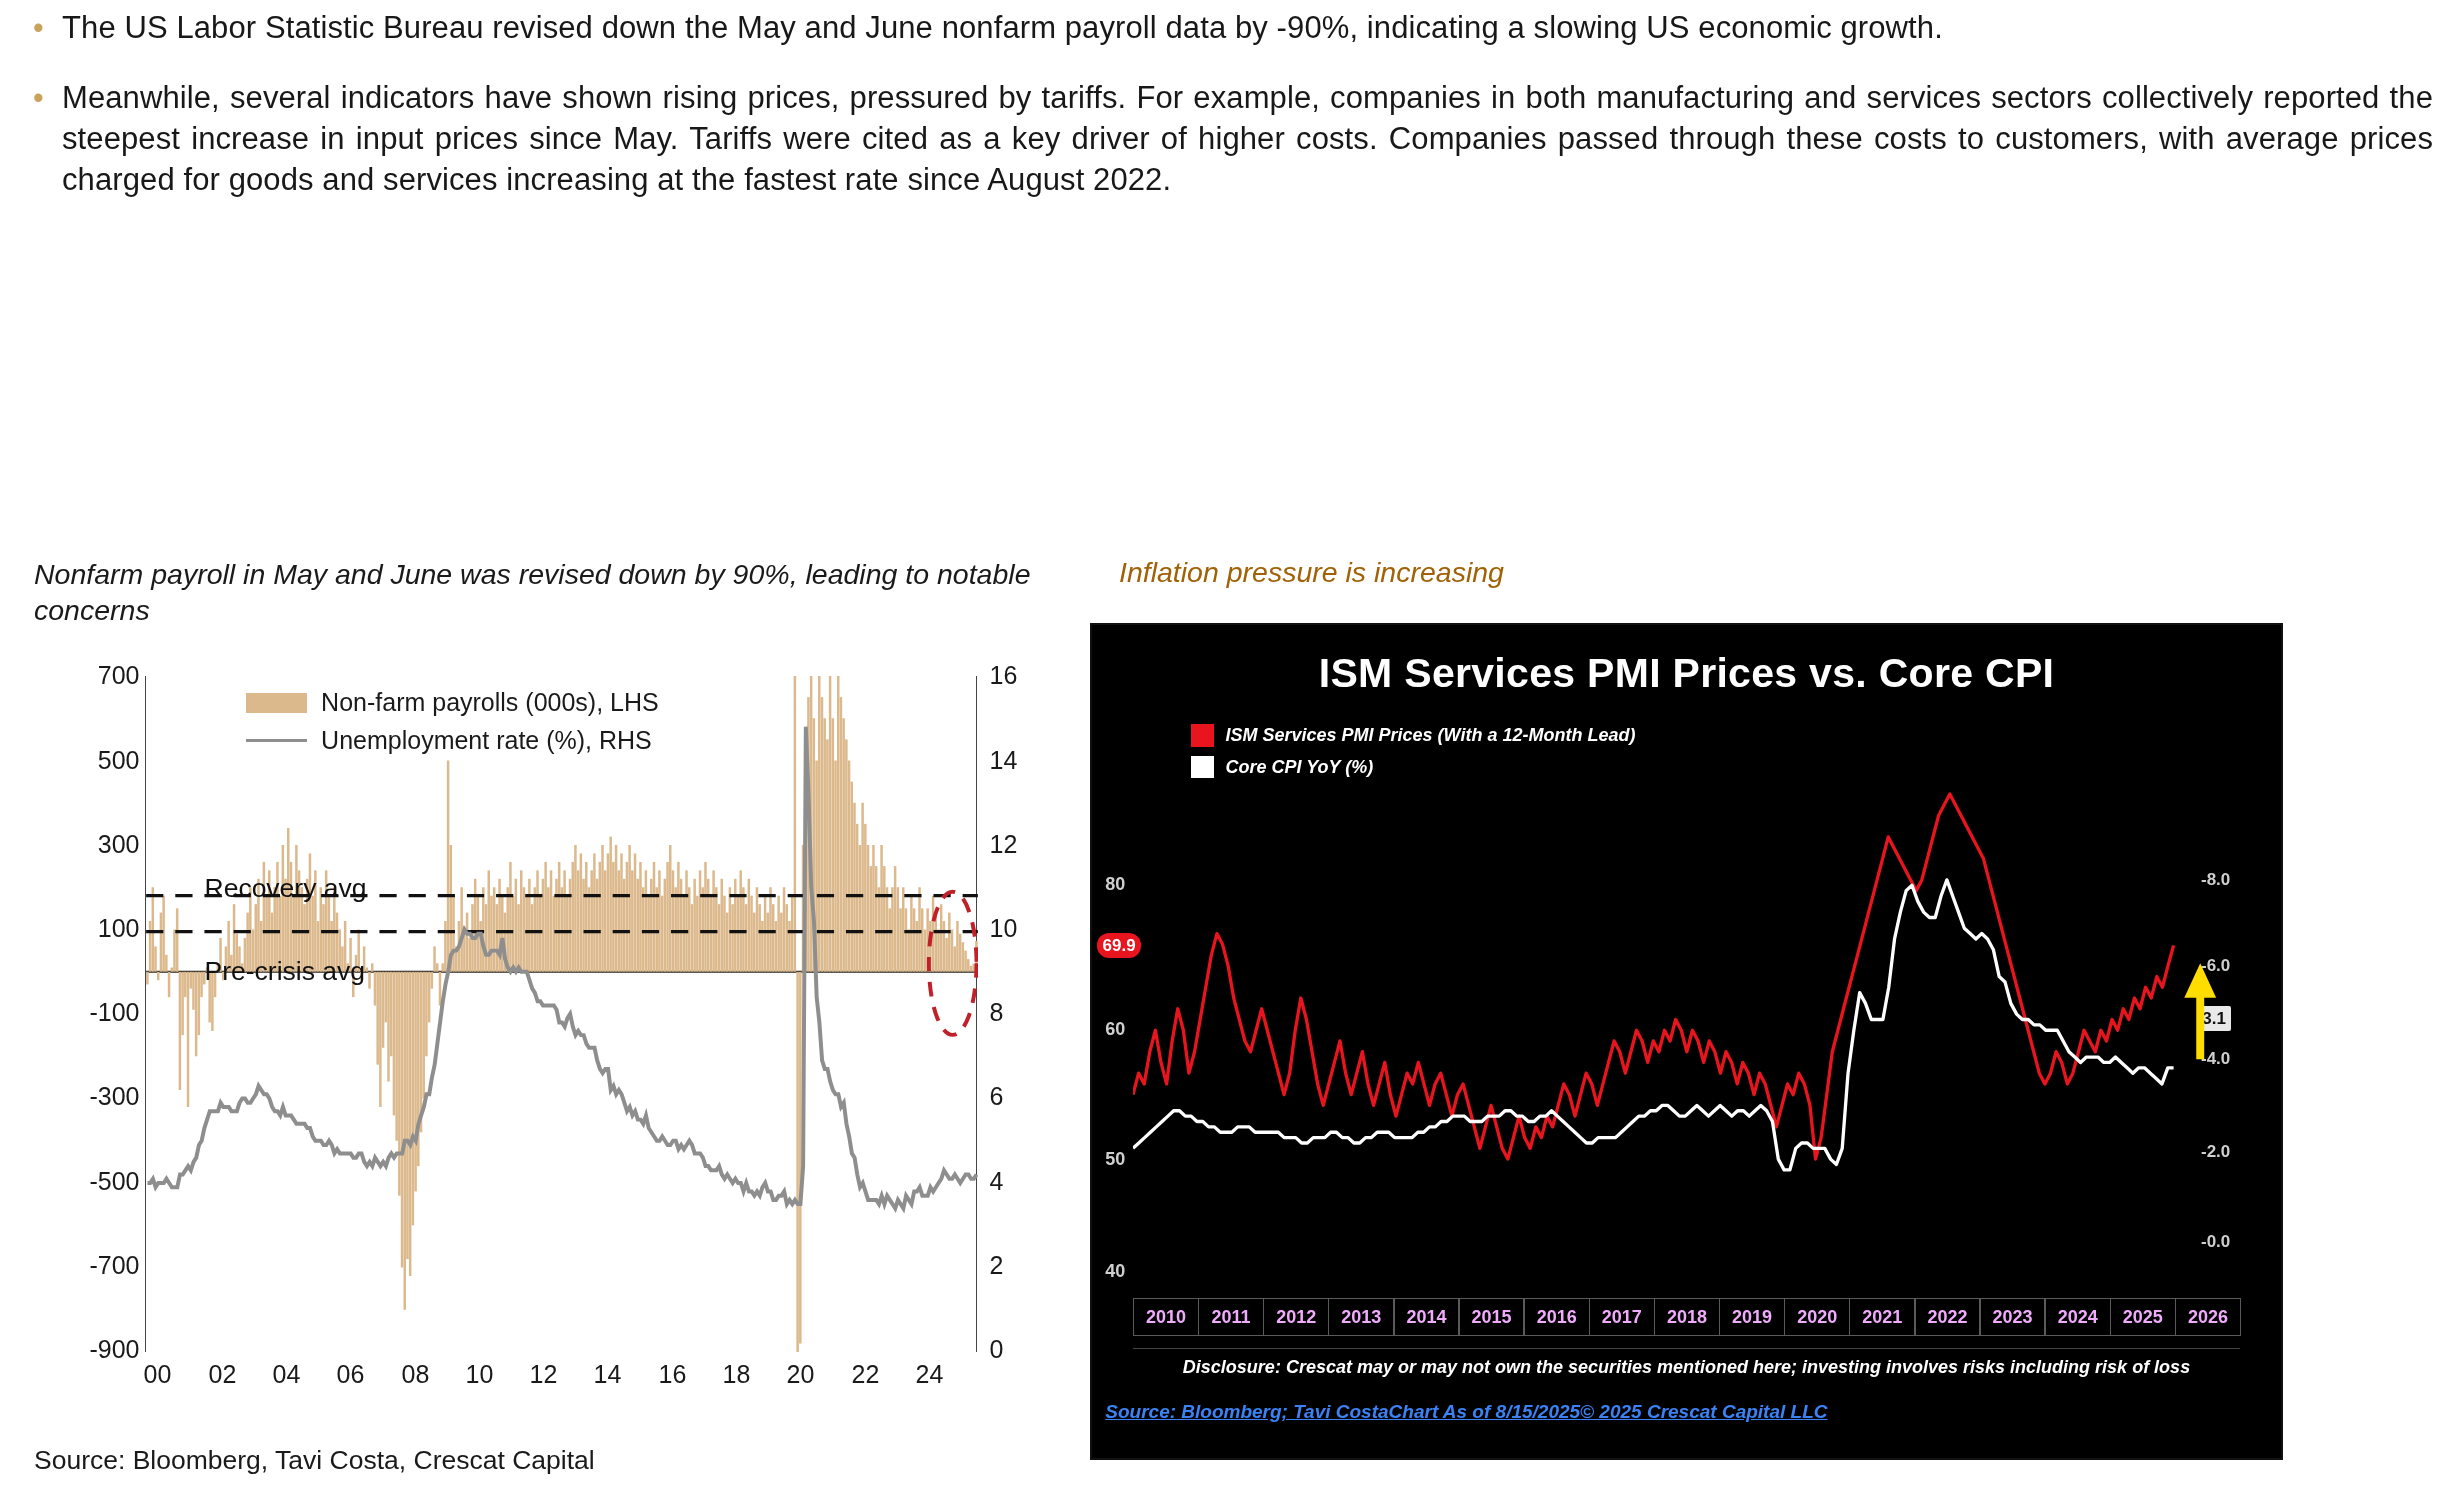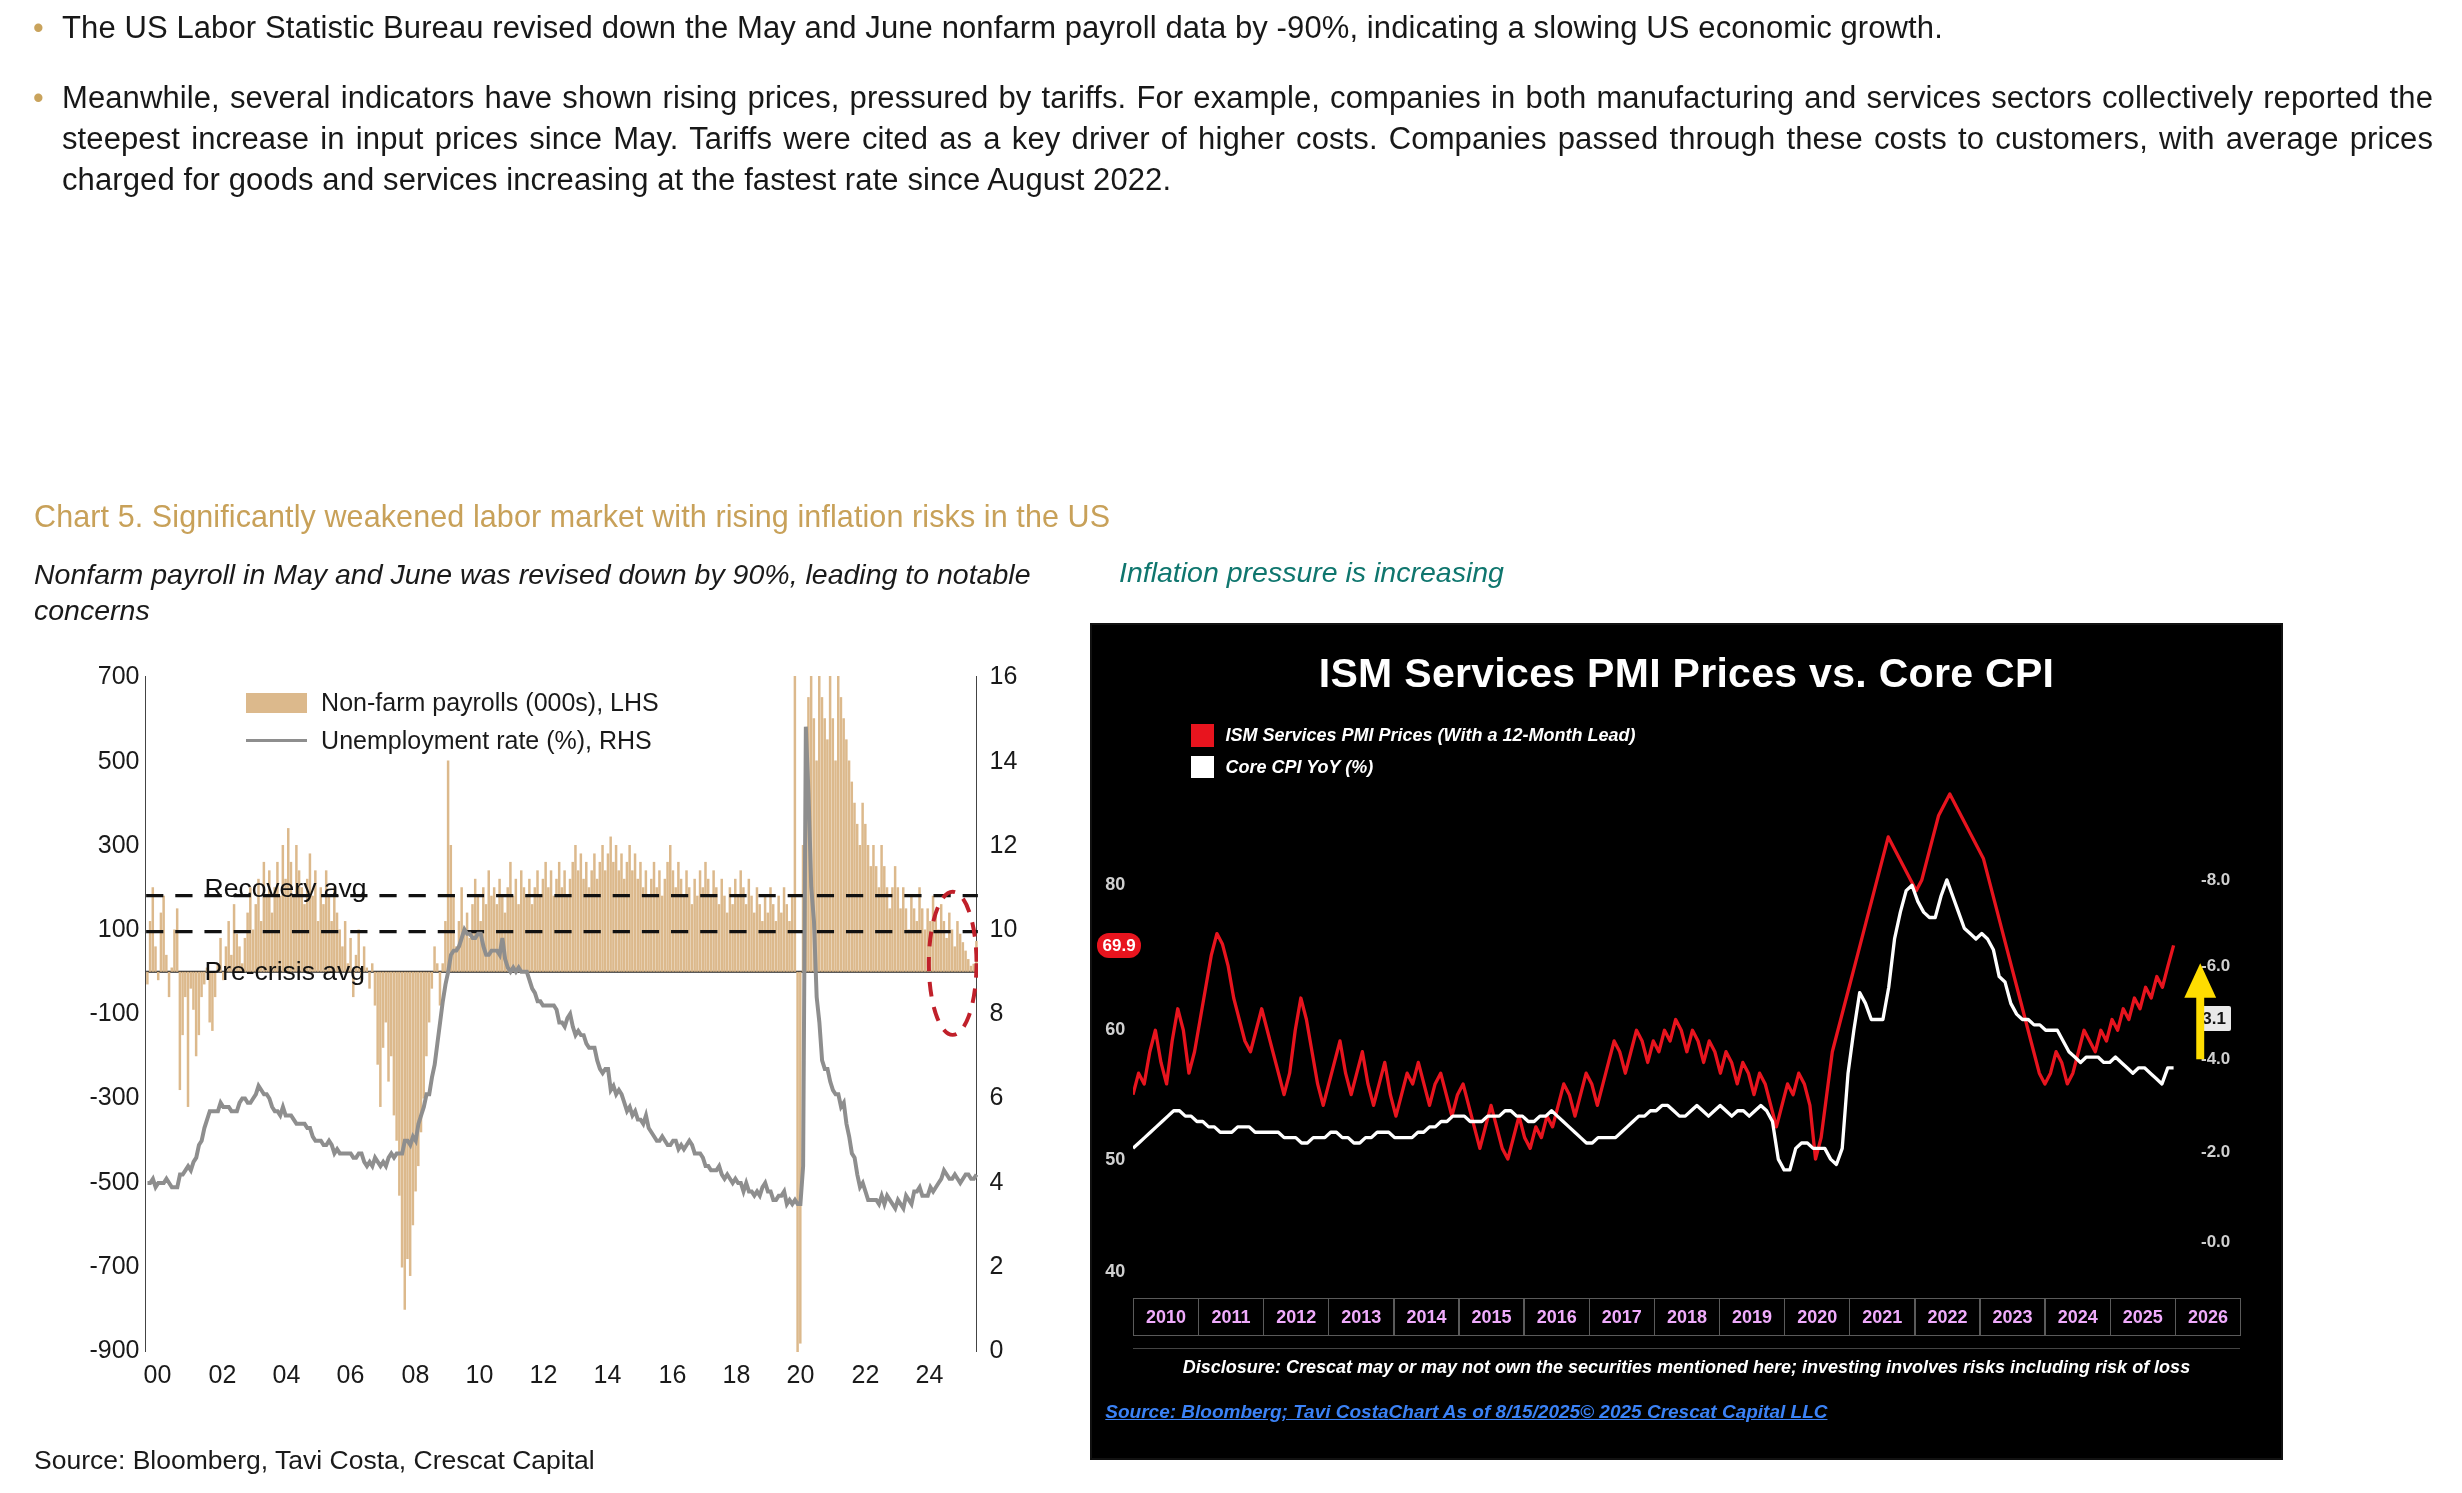--- a/index.html
+++ b/index.html
@@ -70,21 +70,21 @@
     line-height: 1.28;
     color: #1a1a1a;
   }
   .sub-right {
     position: absolute;
     left: 1119px;
     top: 556px;
     width: 1127px;
     font-size: 28.5px;
     font-style: italic;
-    color: #0f766e;
+    color: #a16207;
   }
 
   
   .left-chart {
     position: absolute;
     left: 26.5px;
     top: 656px;
     width: 1048px;
     height: 769px;
   }
@@ -293,21 +293,20 @@
     <div class="bullet">
       <div class="bullet-dot">•</div>
       <div class="bullet-text">The US Labor Statistic Bureau revised down the May and June nonfarm payroll data by -90%, indicating a slowing US economic growth.</div>
     </div>
     <div class="bullet">
       <div class="bullet-dot">•</div>
       <div class="bullet-text">Meanwhile, several indicators have shown rising prices, pressured by tariffs. For example, companies in both manufacturing and services sectors collectively reported the steepest increase in input prices since May. Tariffs were cited as a key driver of higher costs. Companies passed through these costs to customers, with average prices charged for goods and services increasing at the fastest rate since August 2022.</div>
     </div>
   </div>
 
-  <div class="chart-title">Chart 5. Significantly weakened labor market with rising inflation risks in the US</div>
   <div class="sub-left">Nonfarm payroll in May and June was revised down by 90%, leading to notable concerns</div>
   <div class="sub-right">Inflation pressure is increasing</div>
 
   <div class="left-chart">
 
     <div class="lc-ytick" style="top:5.3px">700</div>
     <div class="lc-ytick" style="top:90px">500</div>
     <div class="lc-ytick" style="top:174px">300</div>
     <div class="lc-ytick" style="top:258px">100</div>
     <div class="lc-ytick" style="top:342px">-100</div>

